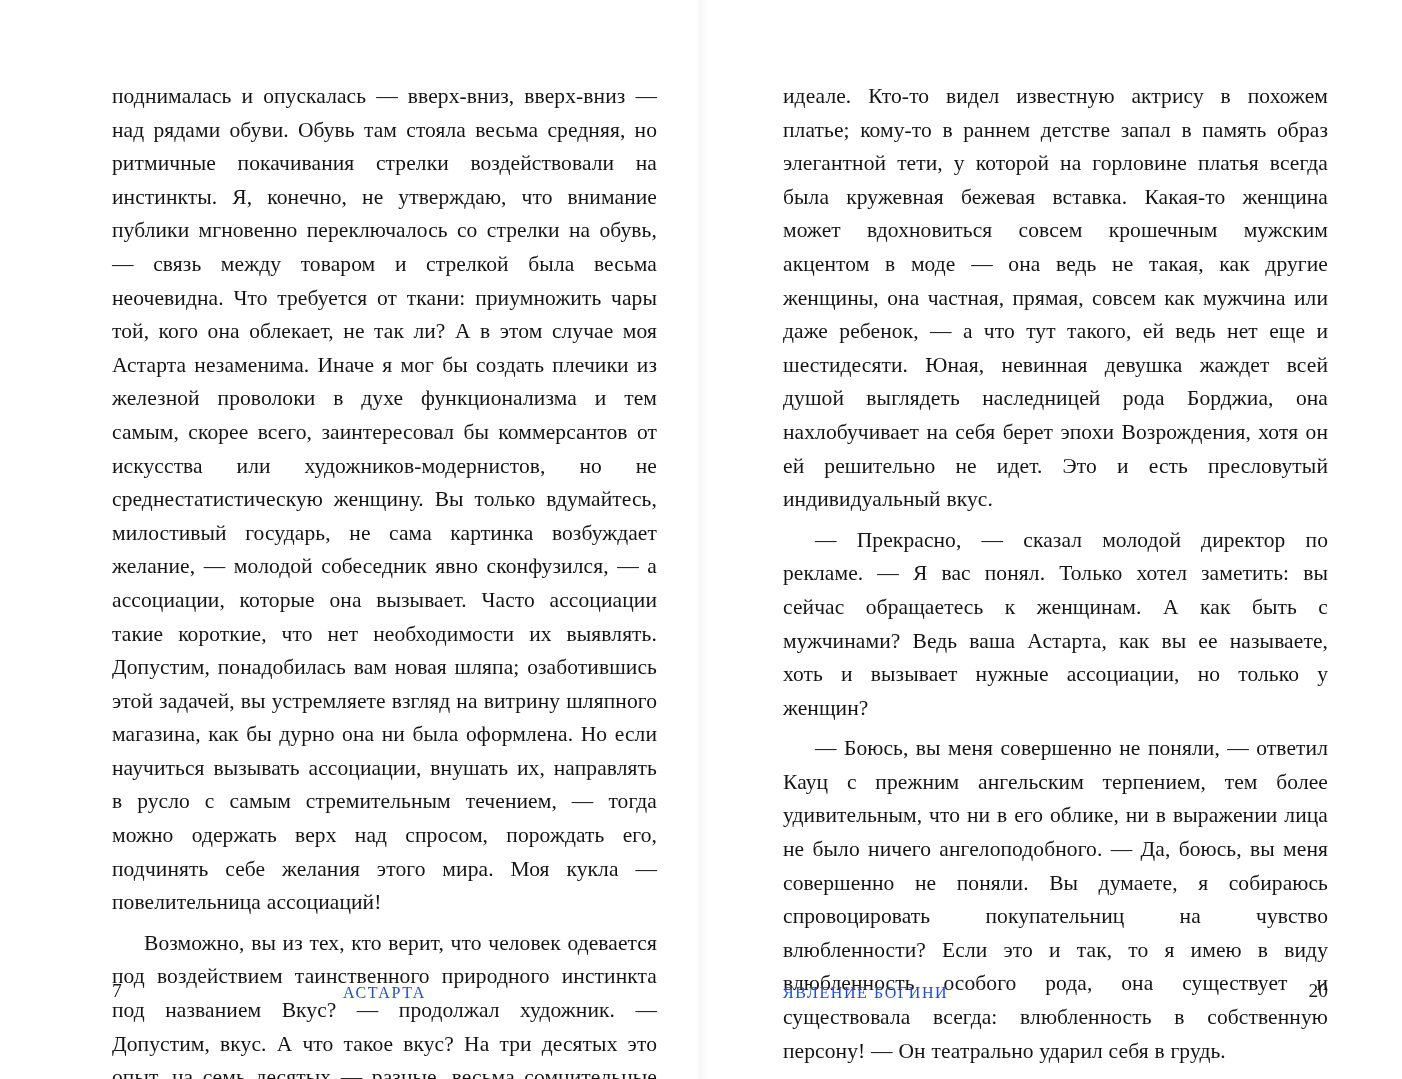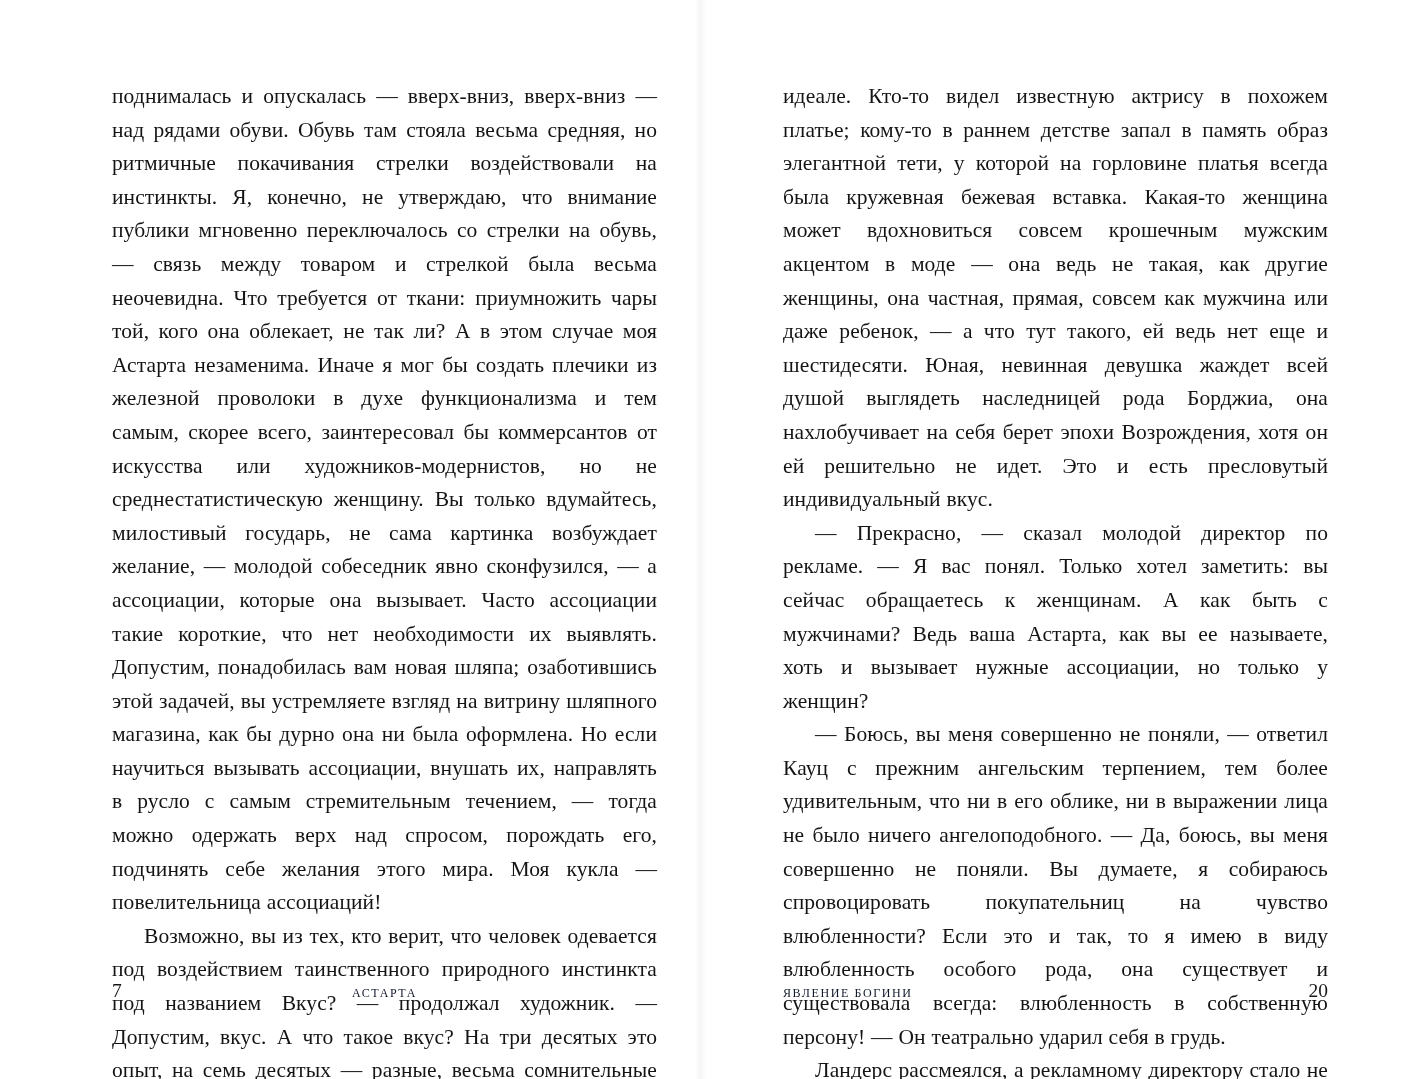--- a/index.html
+++ b/index.html
@@ -46,21 +46,21 @@
   .left .text-col { left: 100px; }
   .right .text-col { left: 70px; }
 
   .para {
     margin: 0;
   }
   .para.indent {
     text-indent: 32px;
   }
   .para + .para {
-    margin-top: 0;
+    margin-top: 7px;
   }
 
   .footer {
     position: absolute;
     bottom: 77px;
     height: 22px;
     font-size: 19px;
     line-height: 22px;
     color: #171717;
   }
@@ -76,24 +76,24 @@
     position: absolute;
     top: 0;
     font-size: 19.5px;
   }
   .left .folio { left: 0; }
   .right .folio { right: 0; }
 
   .running-head {
     position: absolute;
     top: 2px;
-    font-size: 12px;
+    font-size: 16px;
     letter-spacing: 1.6px;
     text-transform: uppercase;
-    color: #0f172a;
+    color: #1d4ed8;
     font-variant: small-caps;
   }
   .left .running-head {
     left: 50%;
     transform: translateX(-50%);
     white-space: nowrap;
   }
   .right .running-head {
     left: 0;
     white-space: nowrap;

